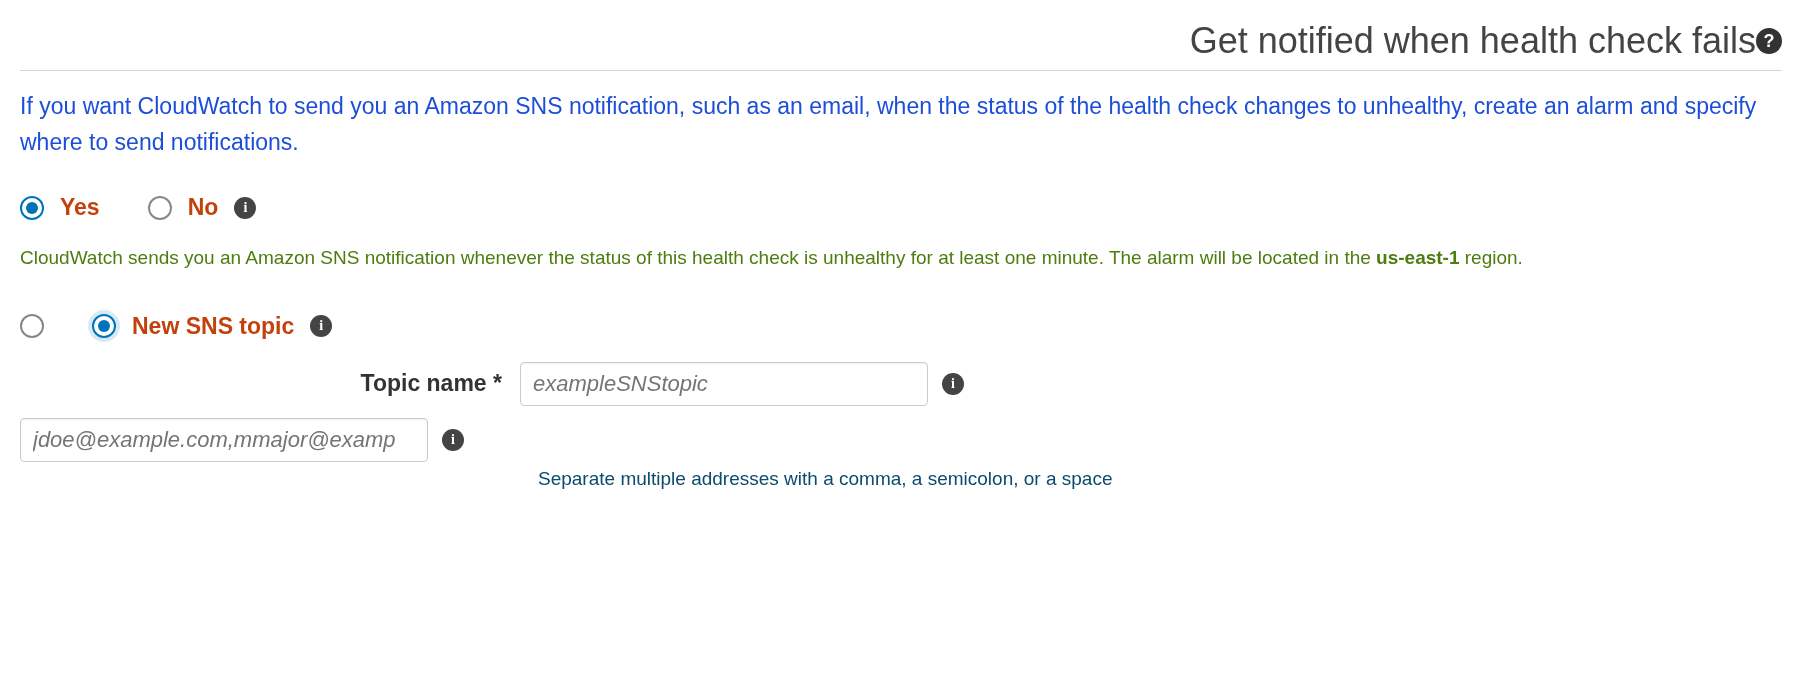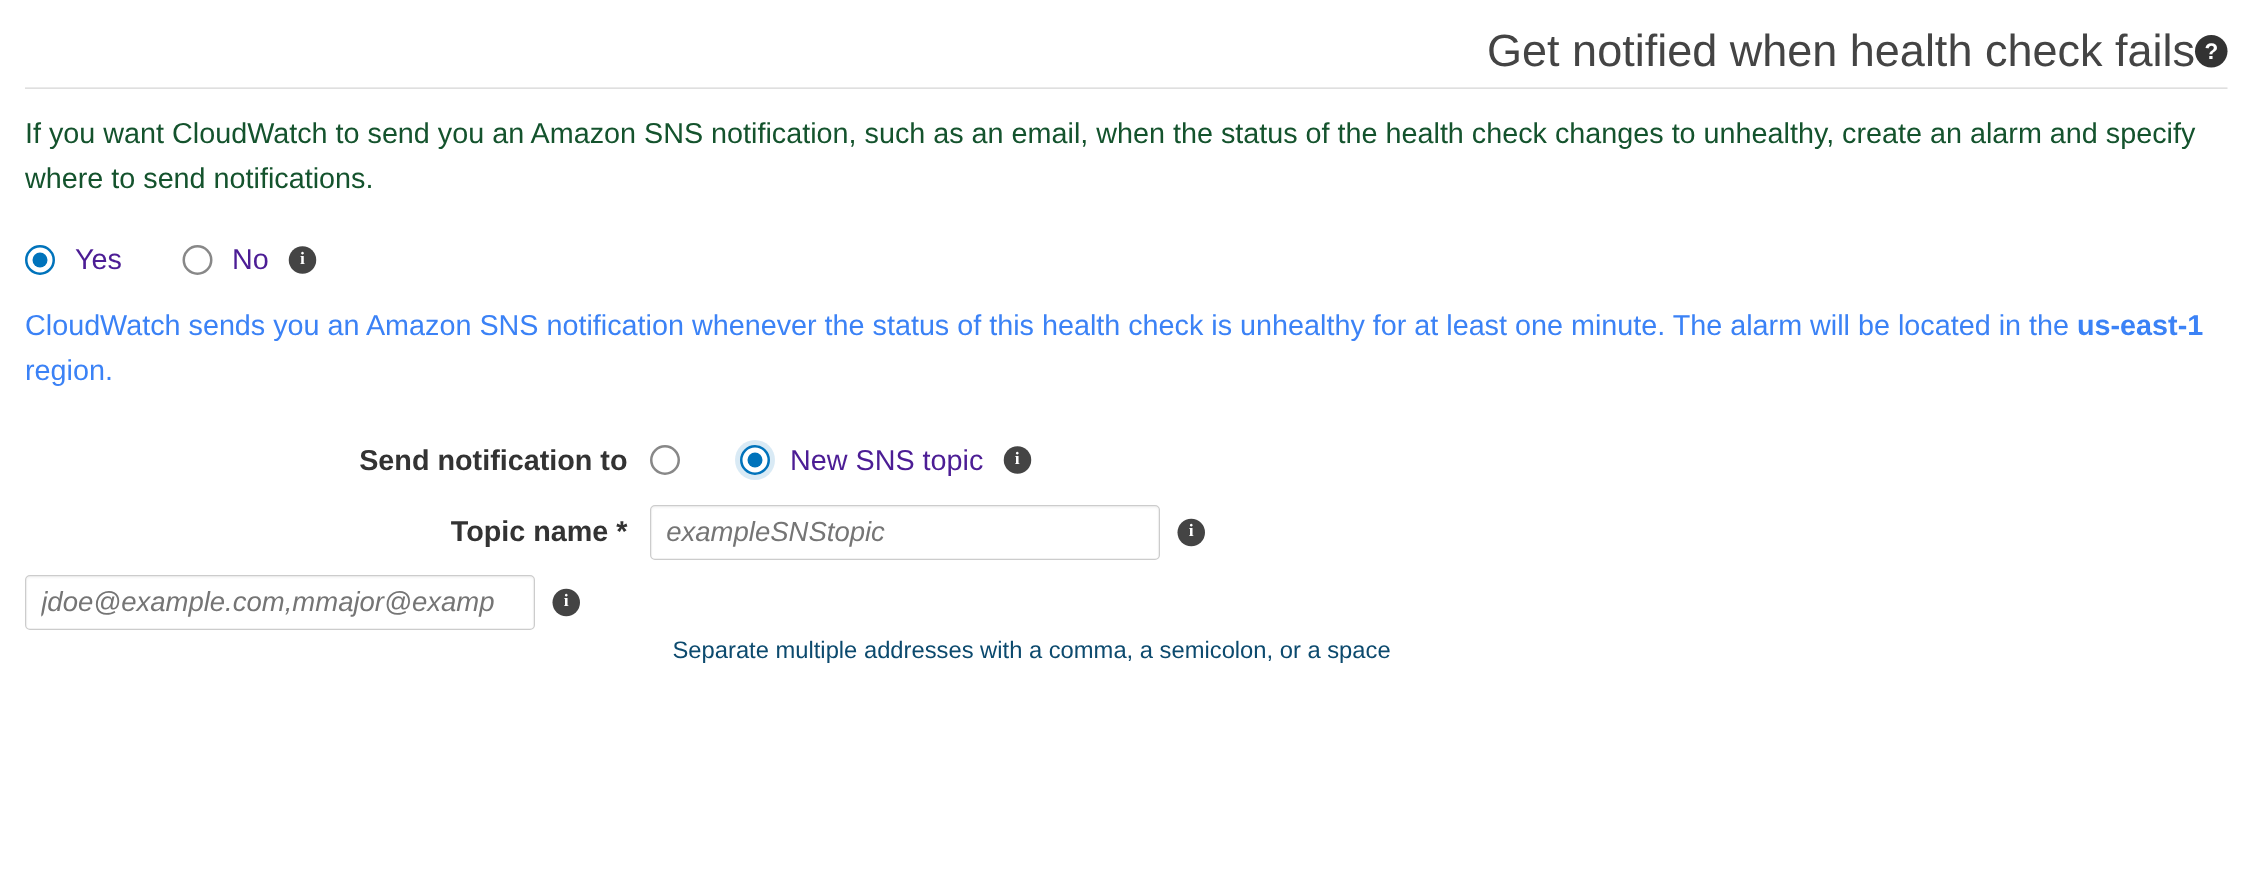--- a/index.html
+++ b/index.html
@@ -34,21 +34,21 @@
     display: inline-flex;
     align-items: center;
     justify-content: center;
     font-size: 18px;
     font-weight: 700;
     cursor: pointer;
     flex-shrink: 0;
   }
   .description {
     font-size: 23px;
-    color: #14532d;
+    color: #1d4ed8;
     line-height: 1.55;
     margin: 0 0 34px 0;
   }
   .form-row {
     display: flex;
     align-items: center;
     margin-bottom: 22px;
   }
   .form-row.tight { margin-bottom: 12px; }
   .form-label {
@@ -94,41 +94,42 @@
   }
   .radio.checked::after {
     content: "";
     width: 12px;
     height: 12px;
     border-radius: 50%;
     background: #0073bb;
   }
   .radio-label {
     font-size: 23px;
-    color: #4c1d95;
+    color: #c2410c;
+    font-weight: bold;
   }
   .info-icon {
     width: 22px;
     height: 22px;
     border-radius: 50%;
     background: #444;
     color: #fff;
     display: inline-flex;
     align-items: center;
     justify-content: center;
     font-size: 14px;
     font-weight: 700;
     font-style: normal;
     font-family: Georgia, 'Times New Roman', serif;
     cursor: pointer;
     flex-shrink: 0;
   }
   .alarm-note {
-    font-size: 23px;
-    color: #3b82f6;
+    font-size: 19px;
+    color: #4d7c0f;
     line-height: 1.55;
     margin: 0 0 40px 0;
   }
   .alarm-note .region {
     font-weight: 700;
   }
   .text-input {
     width: 408px;
     height: 44px;
     padding: 6px 12px;
@@ -179,21 +180,20 @@
       </div>
     </div>
   </div>
 </div>
 
 <p class="alarm-note">
   <span>CloudWatch sends you an Amazon SNS notification whenever the status of this health check is unhealthy for at least one minute. The alarm will be located in the </span><span class="region">us-east-1</span><span> region.</span>
 </p>
 
 <div class="form-row">
-  <div class="form-label">Send notification to</div>
   <div class="form-control-area">
     <div class="radio-group">
       <div class="radio-item">
         <span class="radio"></span>
       </div>
       <div class="radio-item">
         <span class="radio checked focus"></span>
         <span class="radio-label">New SNS topic</span>
         <span class="info-icon">i</span>
       </div>

